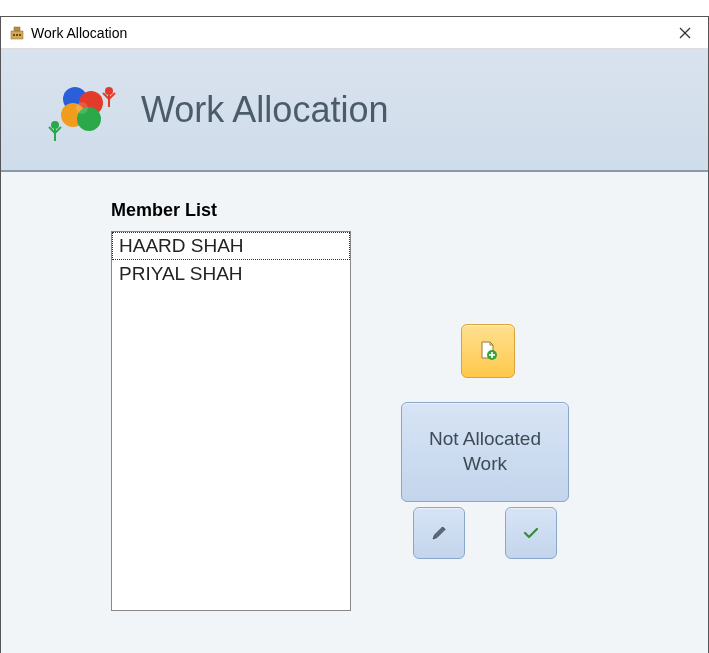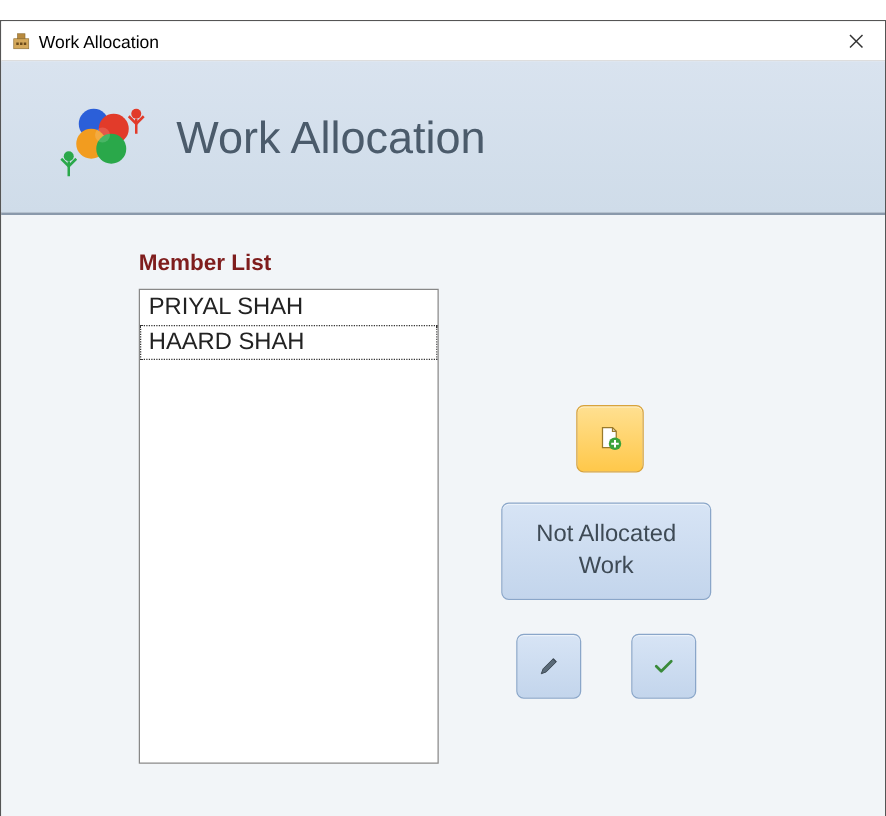--- a/index.html
+++ b/index.html
@@ -70,21 +70,21 @@
     }
 
     .content {
       flex: 1;
       background: #f2f5f8;
       padding: 28px 0 0 110px;
       position: relative;
     }
     .list-label {
       font-size: 18px;
-      color: #7f1d1d;
+      color: #000000;
       font-weight: 600;
       margin-bottom: 10px;
     }
     .listbox {
       width: 240px;
       height: 380px;
       background: #fff;
       border: 1px solid #888;
       overflow: auto;
     }
@@ -116,21 +116,21 @@
       top: 152px;
       width: 54px;
       height: 54px;
       background: linear-gradient(#ffe091, #ffc84a);
       border: 1px solid #d8a33b;
     }
     .btn-not-allocated {
       left: 400px;
       top: 230px;
       width: 168px;
-      height: 78px;
+      height: 100px;
       font-size: 19px;
       color: #3e4a55;
       text-align: center;
       line-height: 1.3;
       padding: 0 24px;
     }
     .btn-edit {
       left: 412px;
       top: 335px;
       width: 52px;
@@ -183,22 +183,22 @@
         <line x1="64" y1="26" x2="58" y2="20" stroke="#e23b2a" stroke-width="2"></line>
         <line x1="64" y1="26" x2="70" y2="20" stroke="#e23b2a" stroke-width="2"></line>
       </svg>
     </div>
     <div class="header-title">Work Allocation</div>
   </div>
 
   <div class="content">
     <div class="list-label">Member List</div>
     <div class="listbox" id="member-listbox">
+        <div class="list-item selected">HAARD SHAH</div>
         <div class="list-item">PRIYAL SHAH</div>
-        <div class="list-item selected">HAARD SHAH</div>
       </div>
 
     <div class="btn btn-assign">
       <svg width="22" height="22" viewBox="0 0 22 22">
         <path d="M5 2 h8 l3 3 v13 h-11 z" fill="#fff" stroke="#9a7a2a" stroke-width="1"></path>
         <path d="M13 2 v3 h3" fill="none" stroke="#9a7a2a" stroke-width="1"></path>
         <circle cx="15" cy="15" r="5" fill="#3aa23a"></circle>
         <line x1="15" y1="12" x2="15" y2="18" stroke="#fff" stroke-width="1.6"></line>
         <line x1="12" y1="15" x2="18" y2="15" stroke="#fff" stroke-width="1.6"></line>
       </svg>

